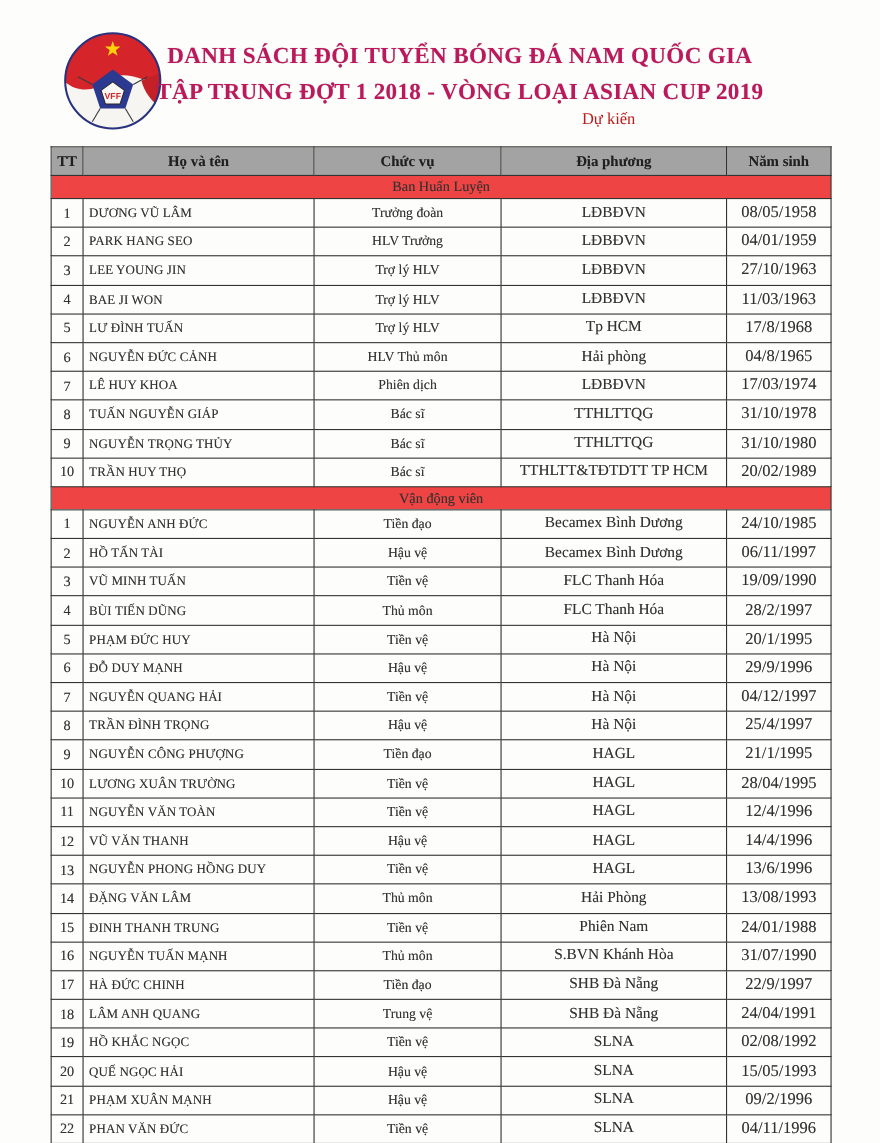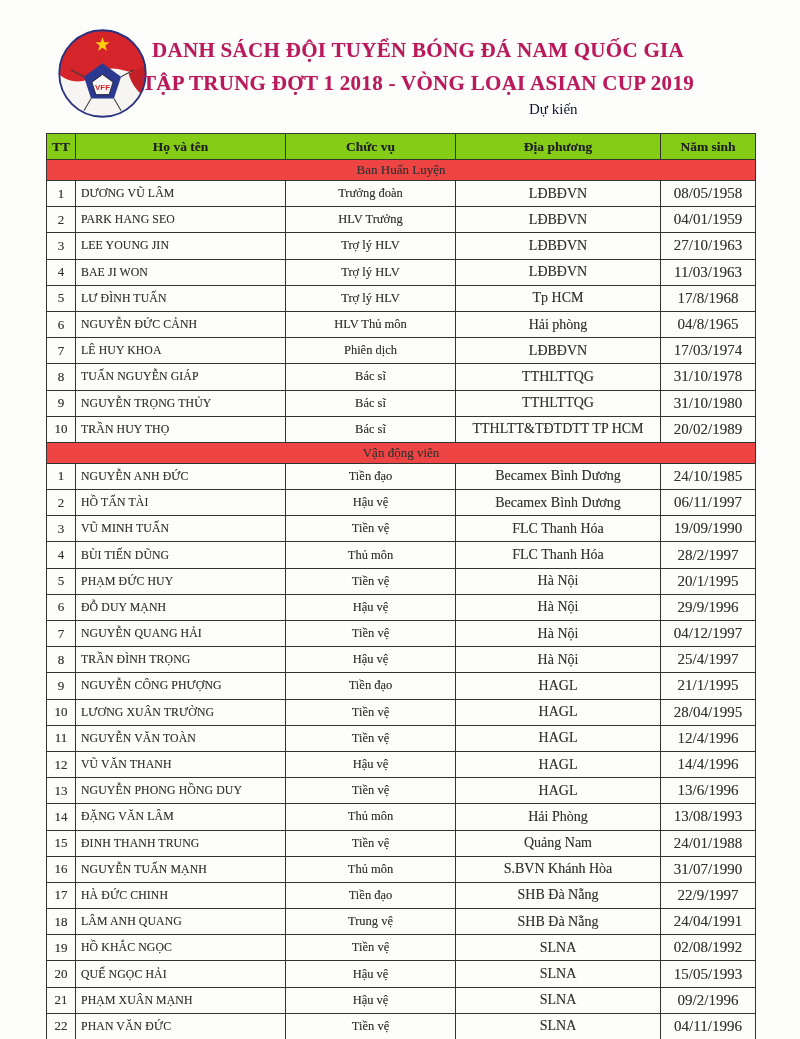--- a/index.html
+++ b/index.html
@@ -13,34 +13,34 @@
     position:absolute; left:56px; top:27px; width:93px; height:93px;
   }
   .title-block {
     position:absolute; left:142px; top:34px; width:552px;
     text-align:center; font-weight:bold; font-size:21px; line-height:33px;
     color:#be185d; letter-spacing:0.3px;
     text-shadow:0 0 1px rgba(70,70,70,0.35);
   }
   .note {
     position:absolute; left:529px; top:101px;
-    font-size:15px; color:#0f172a;
+    font-size:15px; color:#b91c1c;
   }
   table.roster {
     position:absolute; left:46px; top:133px; width:709px;
     border-collapse:collapse; table-layout:fixed;
     background:#fdfdfc;
   }
   .roster th, .roster td {
     border:1.4px solid #333331;
     overflow:hidden; white-space:nowrap;
     text-shadow:0 0 0.6px rgba(50,50,50,0.45);
   }
   .roster th {
-    background:#84cc16; font-size:13.5px; font-weight:bold;
+    background:#a3a3a3; font-size:13.5px; font-weight:bold;
     height:23px; color:#1f1f1f;
   }
   .roster td { font-size:12.5px; text-align:center; color:#323230; }
   .section-row td { height:18px; font-size:13px; background:#ef4444; }
   .row-data td { height:23.2px; }
   td.cell-tt   { font-size:13px; }
   td.cell-name { text-align:left; padding-left:5px; font-size:11.8px; letter-spacing:0.1px; }
   td.cell-role { font-size:12.5px; }
   td.cell-locality { font-size:14px; }
   td.cell-birth { font-size:15px; }
@@ -270,21 +270,21 @@
           <td class="cell-tt">14</td>
           <td class="cell-name">ĐẶNG VĂN LÂM</td>
           <td class="cell-role">Thủ môn</td>
           <td class="cell-locality">Hải Phòng</td>
           <td class="cell-birth">13/08/1993</td>
         </tr>
         <tr class="row-data">
           <td class="cell-tt">15</td>
           <td class="cell-name">ĐINH THANH TRUNG</td>
           <td class="cell-role">Tiền vệ</td>
-          <td class="cell-locality">Quảng Nam</td>
+          <td class="cell-locality">Phiên Nam</td>
           <td class="cell-birth">24/01/1988</td>
         </tr>
         <tr class="row-data">
           <td class="cell-tt">16</td>
           <td class="cell-name">NGUYỄN TUẤN MẠNH</td>
           <td class="cell-role">Thủ môn</td>
           <td class="cell-locality">S.BVN Khánh Hòa</td>
           <td class="cell-birth">31/07/1990</td>
         </tr>
         <tr class="row-data">

